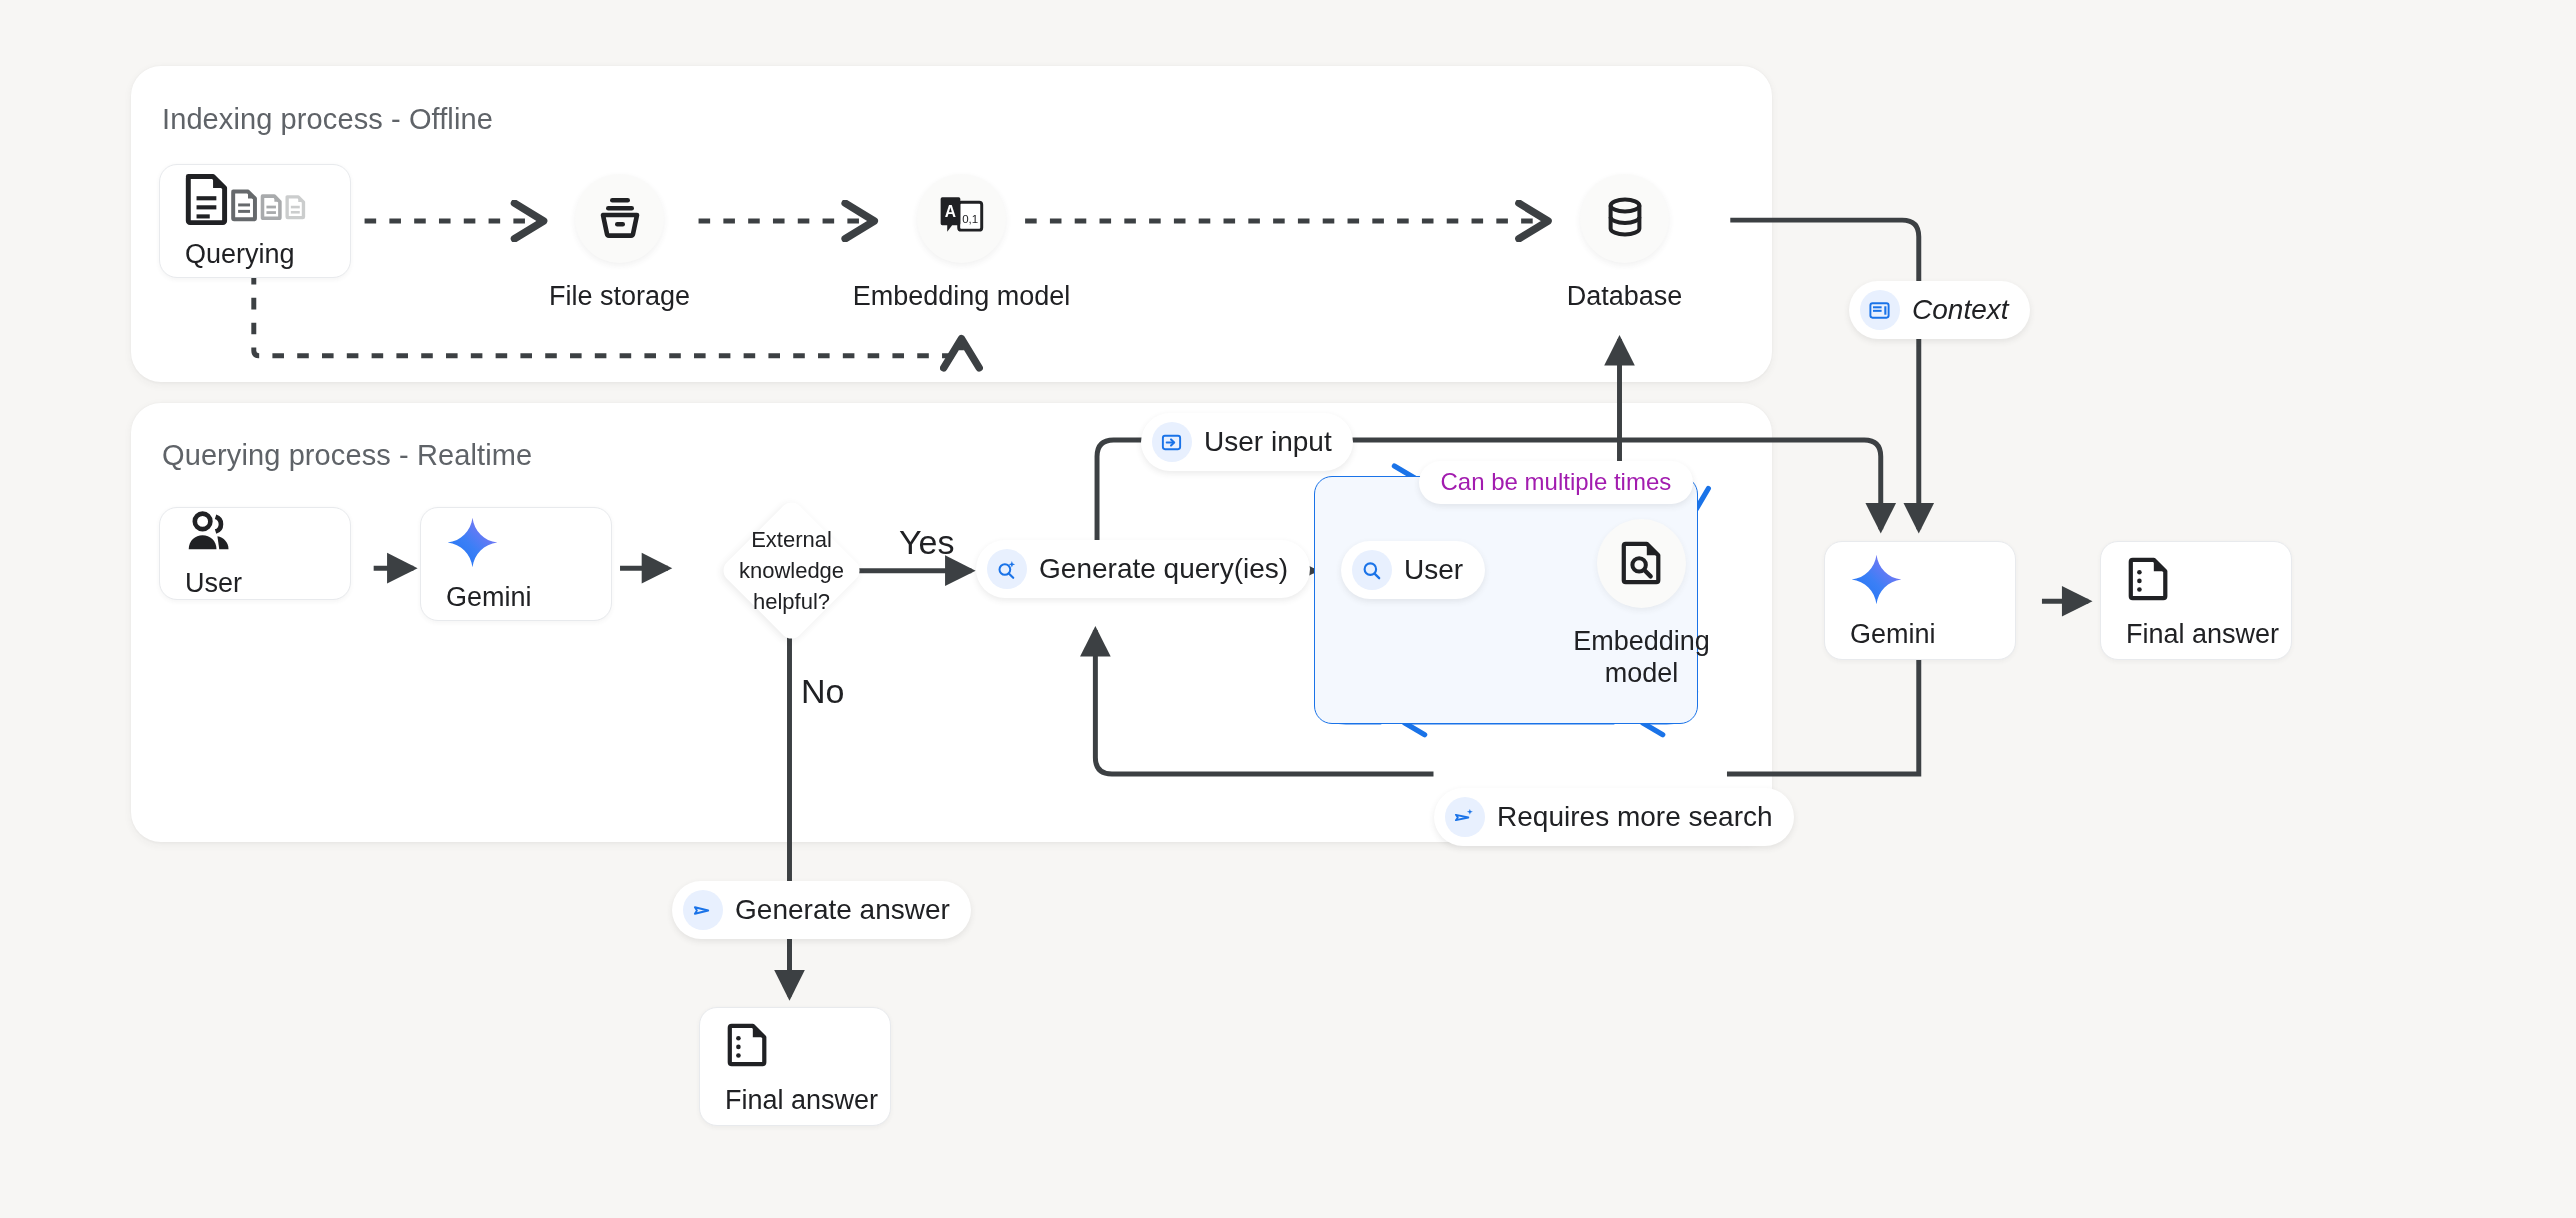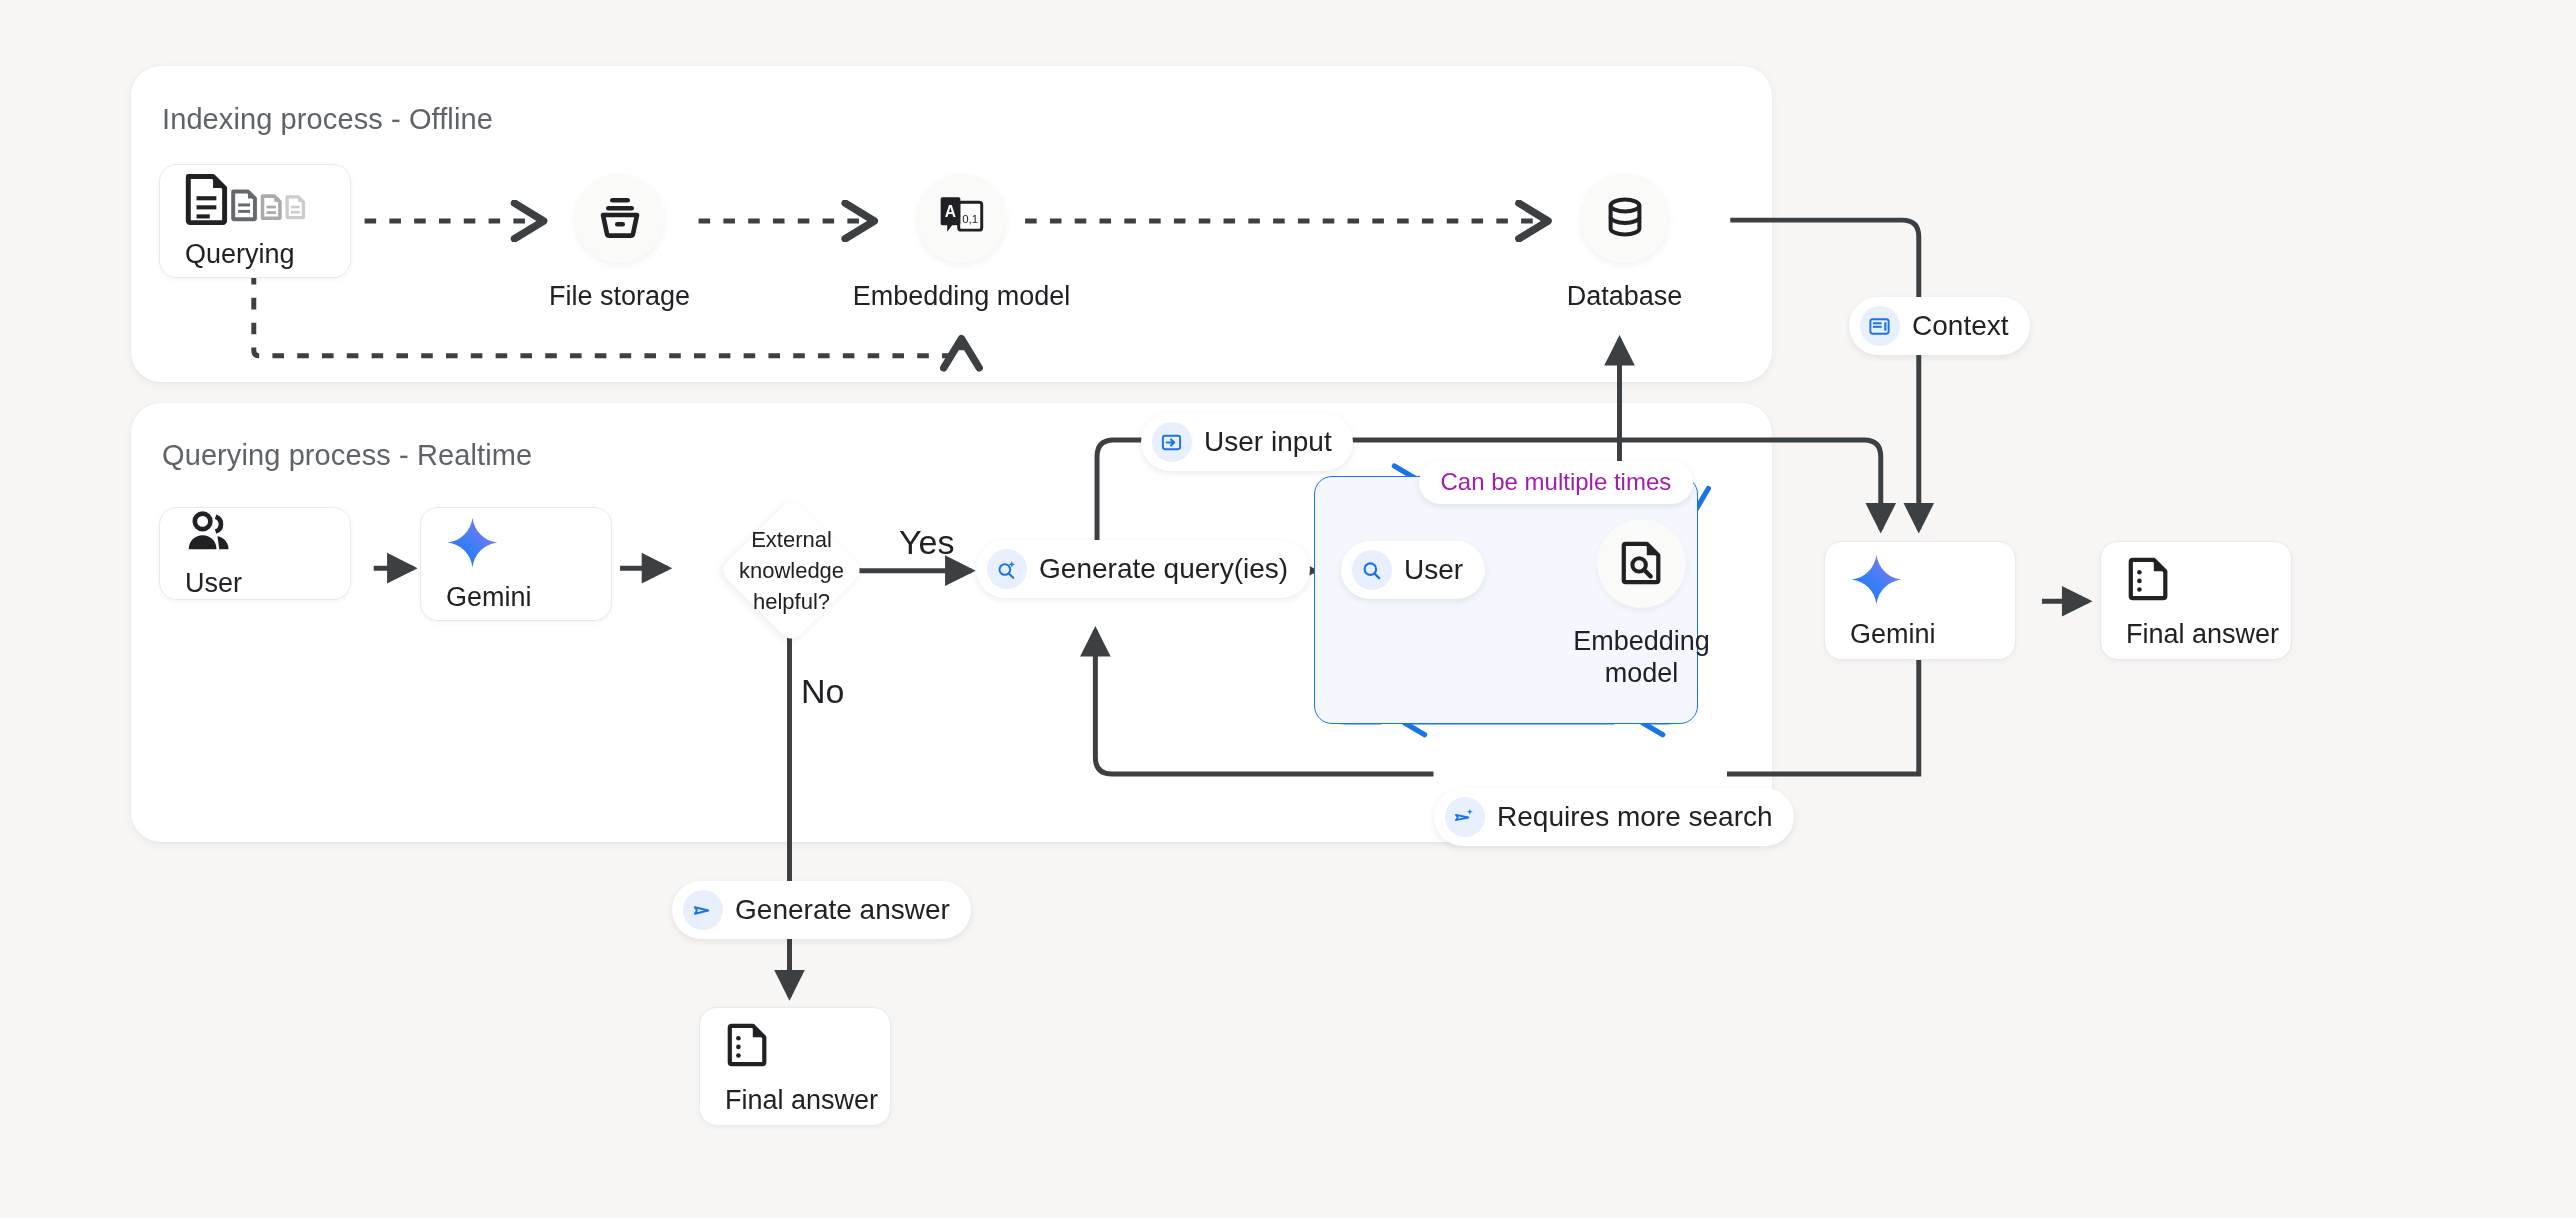--- a/index.html
+++ b/index.html
@@ -304,21 +304,21 @@
         <path d="M7 5 h22 l12 12 v26 a2 2 0 0 1 -2 2 H7 a2 2 0 0 1 -2 -2 V7 a2 2 0 0 1 2 -2 z" fill="none" stroke="#202124" stroke-width="4.4" stroke-linejoin="round"></path>
         <path d="M29 5 l12 12 h-12 z" fill="#202124"></path>
         <circle cx="14" cy="18" r="2.4" fill="#202124"></circle>
         <circle cx="14" cy="27" r="2.4" fill="#202124"></circle>
         <circle cx="14" cy="36" r="2.4" fill="#202124"></circle>
       </svg>
     </div>
     <div class="lbl">Final answer</div>
   </div>
 
-  <div class="chip" style="left:1849px;top:297px;">
+  <div class="chip" style="left:1849px;top:281px;font-style:italic;">
     <span class="chip-ico">
       <svg width="23" height="23" viewBox="0 0 24 24">
         <rect x="2.5" y="4.5" width="19" height="15" rx="2.2" fill="none" stroke="#1A73E8" stroke-width="2"></rect>
         <rect x="5.2" y="7.6" width="9" height="2.1" fill="#1A73E8"></rect>
         <rect x="5.2" y="11.3" width="9" height="2.1" fill="#1A73E8"></rect>
         <rect x="17" y="7.6" width="2.2" height="8.8" fill="#1A73E8"></rect>
       </svg>
     </span>
     <span class="chip-txt">Context</span>
   </div>

